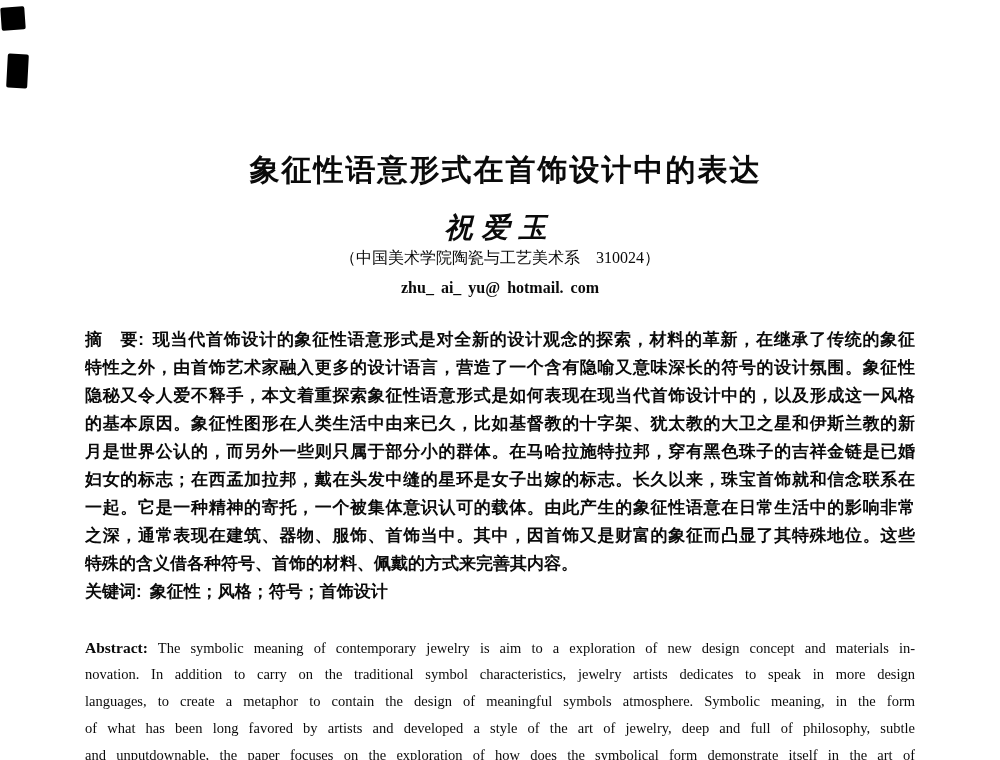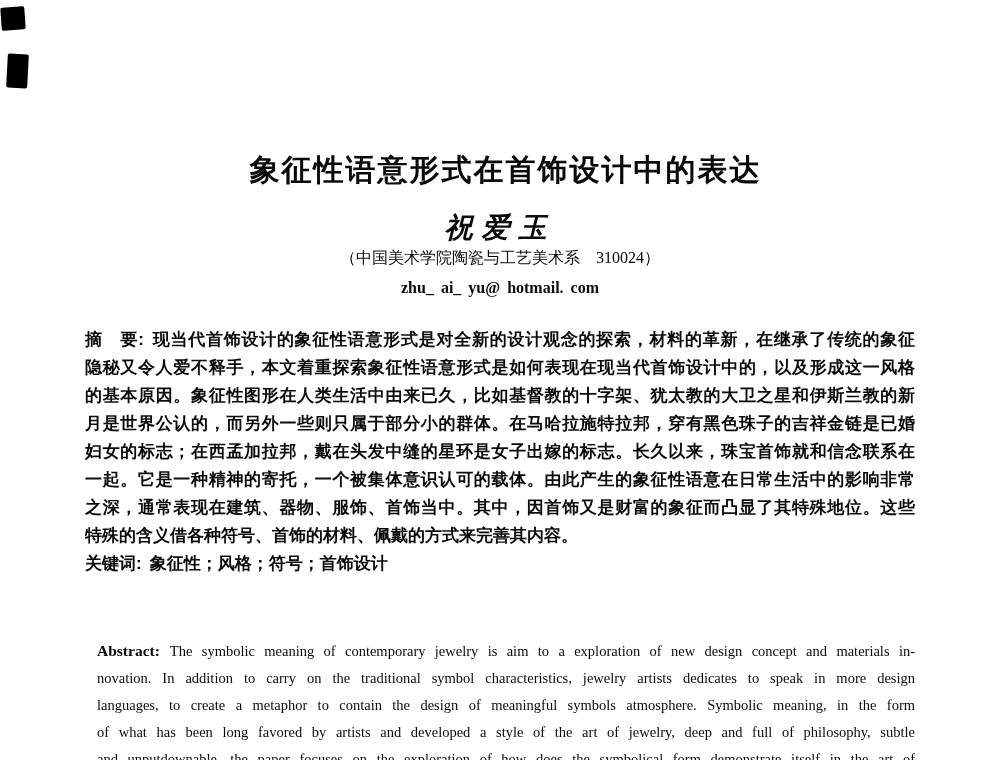--- a/index.html
+++ b/index.html
@@ -68,23 +68,22 @@
   }
   .jl { text-align: justify; text-align-last: justify; white-space: normal; }
   .label { font-weight: 700; margin-right: 8px; text-align: center; }
 
   .abstract-en {
     position: absolute; top: 634px; left: 85px; width: 830px;
     font-size: 14.5px; font-weight: 400;
     font-family: "Liberation Serif", serif;
   }
   .enline {
-    height: 27px; line-height: 34px;
+    height: 27px; line-height: 27px;
     overflow: hidden;
-    margin-left: 12px;
   }
   .en-label { font-weight: 700; margin-right: 10px; font-size: 15.5px; }
 </style>
 </head>
 <body>
 
 <div class="page">
 
   <div class="scan-mark-a"></div>
   <div class="scan-mark-b"></div>
@@ -95,20 +94,21 @@
 
   <div class="affiliation">（中国美术学院陶瓷与工艺美术系　310024）</div>
 
   <div class="email">zhu_ ai_ yu@ hotmail. com</div>
 
   <div class="abstract-cn">
     <div class="cnline jl">
       <span class="label">摘　要:</span><span>现当代首饰设计的象征性语意形式是对全新的设计观念的探索，材料的革新，在继承了传统的象征</span>
     </div>
     <div>
+        <div class="cnline jl">特性之外，由首饰艺术家融入更多的设计语言，营造了一个含有隐喻又意味深长的符号的设计氛围。象征性</div>
         <div class="cnline jl">隐秘又令人爱不释手，本文着重探索象征性语意形式是如何表现在现当代首饰设计中的，以及形成这一风格</div>
         <div class="cnline jl">的基本原因。象征性图形在人类生活中由来已久，比如基督教的十字架、犹太教的大卫之星和伊斯兰教的新</div>
         <div class="cnline jl">月是世界公认的，而另外一些则只属于部分小的群体。在马哈拉施特拉邦，穿有黑色珠子的吉祥金链是已婚</div>
         <div class="cnline jl">妇女的标志；在西孟加拉邦，戴在头发中缝的星环是女子出嫁的标志。长久以来，珠宝首饰就和信念联系在</div>
         <div class="cnline jl">一起。它是一种精神的寄托，一个被集体意识认可的载体。由此产生的象征性语意在日常生活中的影响非常</div>
         <div class="cnline jl">之深，通常表现在建筑、器物、服饰、首饰当中。其中，因首饰又是财富的象征而凸显了其特殊地位。这些</div>
       </div>
     <div class="cnline">特殊的含义借各种符号、首饰的材料、佩戴的方式来完善其内容。</div>
     <div class="cnline">
       <span class="label">关键词:</span><span>象征性；风格；符号；首饰设计</span>

